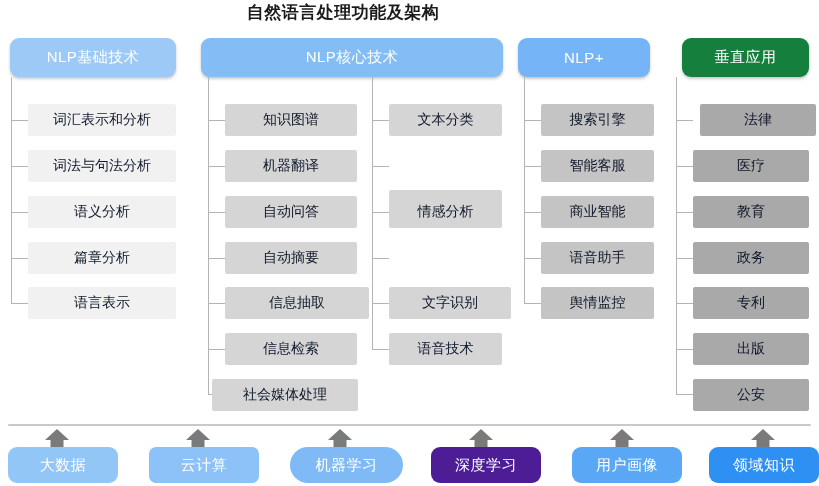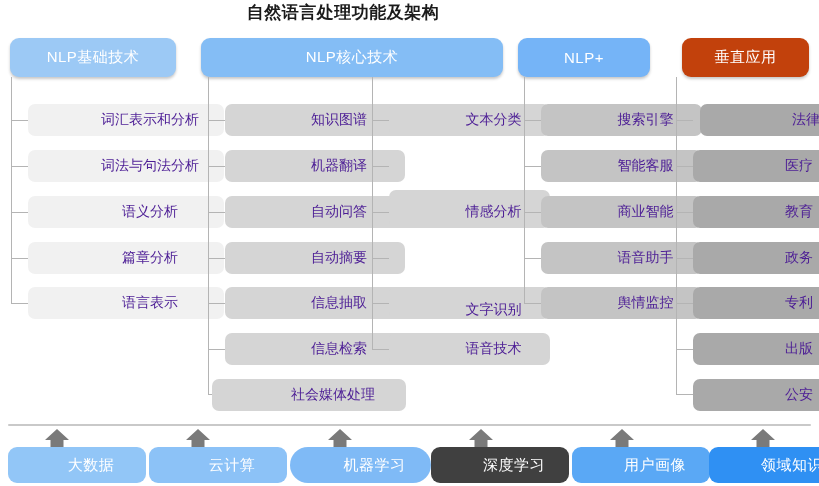--- a/index.html
+++ b/index.html
@@ -48,28 +48,27 @@
     font-weight: 500;
     letter-spacing: 0.5px;
     box-shadow: 0 2px 3px rgba(0,0,0,0.22);
     white-space: nowrap;
   }
 
   
   .node {
     position: absolute;
     height: 32px;
-    border-radius: 7px;
+    border-radius: 2px;
     display: flex;
     align-items: center;
     justify-content: center;
     font-size: 14px;
     white-space: nowrap;
-    color: #4c1d95;
-    padding-left: 48px;
+    color: #0f172a;
   }
 
   
   .vline {
     position: absolute;
     width: 1px;
     background: #b4b4b4;
   }
   .hline {
     position: absolute;
@@ -102,21 +101,20 @@
     height: 36px;
     border-radius: 9px;
     display: flex;
     align-items: center;
     justify-content: center;
     color: #ffffff;
     font-size: 15px;
     font-weight: 500;
     letter-spacing: 0.5px;
     white-space: nowrap;
-    padding-left: 28px;
   }
 </style>
 </head>
 <body>
 
 <div id="diagram">
 
   <div class="title" style="color: rgb(27, 27, 27);">自然语言处理功能及架构</div>
 
   <div class="col-header" id="hdr-0" style="left: 10px; top: 38px; width: 166px; background: rgb(156, 201, 245);">
@@ -124,21 +122,21 @@
   </div>
 
   <div class="col-header" id="hdr-1" style="left: 201px; top: 38px; width: 302px; background: rgb(132, 189, 245);">
     <span>NLP核心技术</span>
   </div>
 
   <div class="col-header" id="hdr-2" style="left: 518px; top: 38px; width: 132px; background: rgb(117, 180, 247);">
     <span>NLP+</span>
   </div>
 
-  <div class="col-header" id="hdr-3" style="left: 682px; top: 38px; width: 127px; background: #c2410c;">
+  <div class="col-header" id="hdr-3" style="left: 682px; top: 38px; width: 127px; background: #15803d;">
     <span>垂直应用</span>
   </div>
 
   <div class="vline" style="left: 11px; top: 77px; height: 226px; background: rgb(180, 180, 180);"></div>
 
   <div class="hline" style="left: 11px; top: 120px; width: 17px; background: rgb(180, 180, 180);"></div>
   <div class="hline" style="left: 11px; top: 166px; width: 17px; background: rgb(180, 180, 180);"></div>
   <div class="hline" style="left: 11px; top: 212px; width: 17px; background: rgb(180, 180, 180);"></div>
   <div class="hline" style="left: 11px; top: 258px; width: 17px; background: rgb(180, 180, 180);"></div>
   <div class="hline" style="left: 11px; top: 303px; width: 17px; background: rgb(180, 180, 180);"></div>
@@ -174,21 +172,21 @@
   </div>
   <div class="node c2" style="left: 225px; top: 150px; width: 132px; background: rgb(213, 213, 213);">
     <span>机器翻译</span>
   </div>
   <div class="node c2" style="left: 225px; top: 196px; width: 132px; background: rgb(213, 213, 213);">
     <span>自动问答</span>
   </div>
   <div class="node c2" style="left: 225px; top: 242px; width: 132px; background: rgb(213, 213, 213);">
     <span>自动摘要</span>
   </div>
-  <div class="node c2" style="left: 225px; top: 287px; width: 132px; background: rgb(213, 213, 213);">
+  <div class="node c2" style="left: 225px; top: 287px; width: 144px; background: rgb(213, 213, 213);">
     <span>信息抽取</span>
   </div>
   <div class="node c2" style="left: 225px; top: 333px; width: 132px; background: rgb(213, 213, 213);">
     <span>信息检索</span>
   </div>
   <div class="node c2" style="left: 212px; top: 379px; width: 146px; background: rgb(213, 213, 213);">
     <span>社会媒体处理</span>
   </div>
 
   <div class="vline" style="left: 372px; top: 77px; height: 272px; background: rgb(180, 180, 180);"></div>
@@ -202,21 +200,21 @@
 
   <div class="node c2" style="left: 389px; top: 104px; width: 113px; background: rgb(213, 213, 213);">
     <span>文本分类</span>
   </div>
   <div class="node c2" style="left: 389px; top: 150px; width: 113px; background: rgb(213, 213, 213); margin-top: 40px;">
     <span>文本聚类</span>
   </div>
   <div class="node c2" style="left: 389px; top: 196px; width: 113px; background: rgb(213, 213, 213);">
     <span>情感分析</span>
   </div>
-  <div class="node c2" style="left: 389px; top: 287px; width: 113px; background: rgb(213, 213, 213); align-items: flex-end;">
+  <div class="node c2" style="left: 389px; top: 287px; width: 122px; background: rgb(213, 213, 213);">
     <span>文字识别</span>
   </div>
   <div class="node c2" style="left: 389px; top: 333px; width: 113px; background: rgb(213, 213, 213);">
     <span>语音技术</span>
   </div>
 
   <div class="vline" style="left: 524px; top: 77px; height: 226px; background: rgb(180, 180, 180);"></div>
 
   <div class="hline" style="left: 524px; top: 120px; width: 17px; background: rgb(180, 180, 180);"></div>
   <div class="hline" style="left: 524px; top: 166px; width: 17px; background: rgb(180, 180, 180);"></div>
@@ -301,27 +299,27 @@
   </div>
   <div class="arrow-up" style="left:750px; top:428px;">
     <svg width="26" height="25" viewBox="0 0 26 25">
         <path d="M13 1 L25 12 L19.5 12 L19.5 24 L6.5 24 L6.5 12 L1 12 Z" fill="#7a7a7a"></path>
       </svg>
   </div>
 
   <div class="foundation" id="fnd-0" style="left: 8px; top: 447px; width: 110px; background: rgb(146, 198, 247);">
     <span>大数据</span>
   </div>
-  <div class="foundation" id="fnd-1" style="left: 149px; top: 447px; width: 110px; background: rgb(140, 194, 247);">
+  <div class="foundation" id="fnd-1" style="left: 149px; top: 447px; width: 110px; background: rgb(140, 194, 247); border-radius: 7px;">
     <span>云计算</span>
   </div>
   <div class="foundation" id="fnd-2" style="left: 290px; top: 447px; width: 113px; background: rgb(127, 186, 246); border-radius: 18px;">
     <span>机器学习</span>
   </div>
-  <div class="foundation" id="fnd-3" style="left: 431px; top: 447px; width: 110px; background: #404040;">
+  <div class="foundation" id="fnd-3" style="left: 431px; top: 447px; width: 110px; background: #4c1d95;">
     <span>深度学习</span>
   </div>
   <div class="foundation" id="fnd-4" style="left: 572px; top: 447px; width: 110px; background: rgb(90, 168, 245);">
     <span>用户画像</span>
   </div>
   <div class="foundation" id="fnd-5" style="left: 709px; top: 447px; width: 110px; background: rgb(47, 144, 243);">
     <span>领域知识</span>
   </div>
 
 </div>

